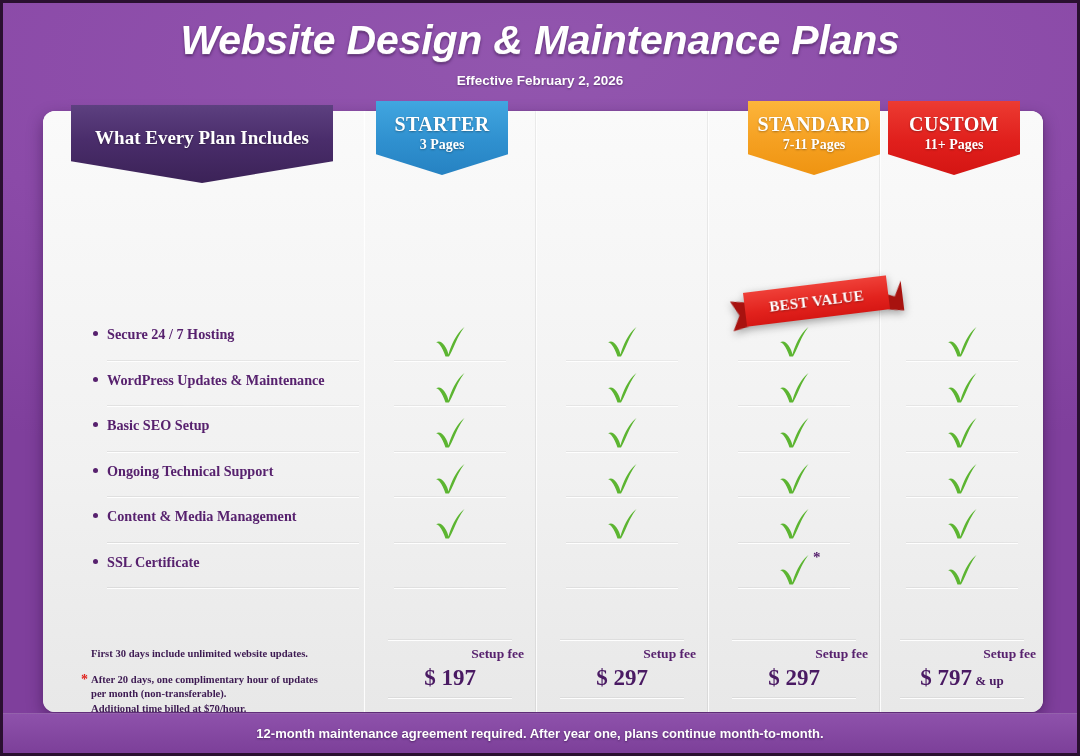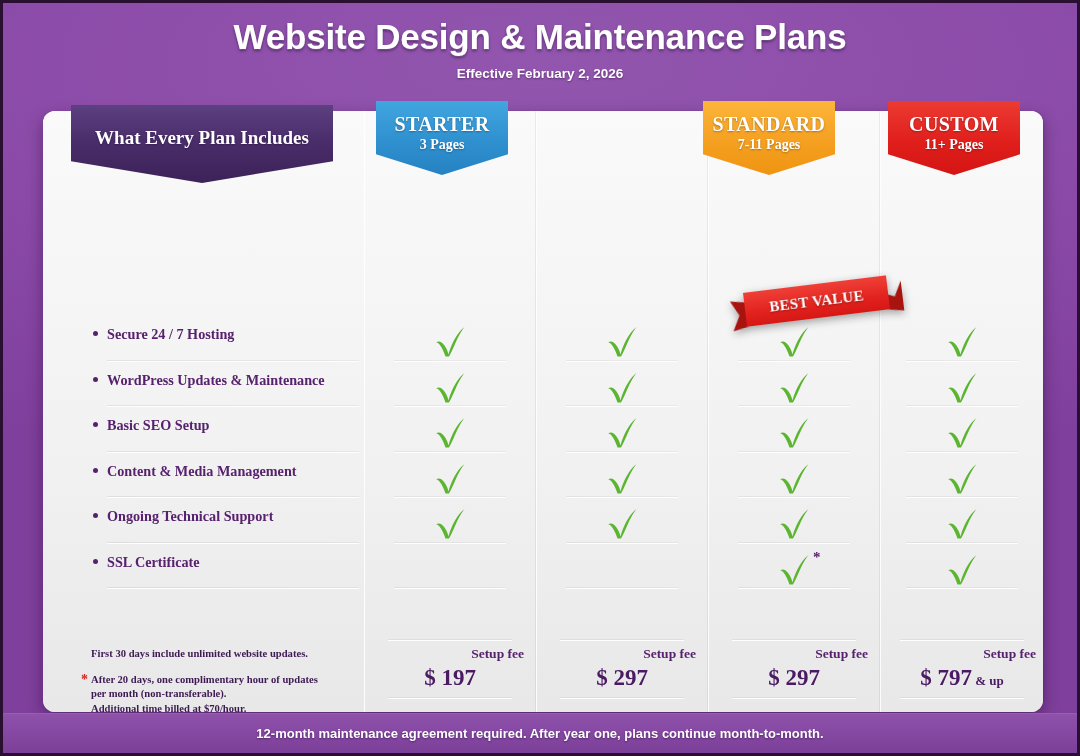--- a/index.html
+++ b/index.html
@@ -16,23 +16,24 @@
     background: #8b4aa8;
     background-image:
       radial-gradient(ellipse 1100px 420px at 50% 8%, #9256ae 0%, #8b4aa8 55%, #7f3f9c 100%);
     border: 3px solid #2a1030;
     overflow: hidden;
   }
 
   
   #title-area { position: absolute; left: 0; top: 14px; width: 100%; text-align: center; }
   #main-title {
-    font-size: 35px; font-weight: bold; color: #ffffff;
+    font-size: 41px; font-weight: bold; color: #ffffff;
     letter-spacing: -0.2px;
     text-shadow: 0 2px 3px rgba(40,8,58,.55), 0 1px 0 rgba(255,255,255,.25);
+    font-style: italic;
   }
   #subtitle {
     margin-top: 9px;
     font-size: 13.5px; font-weight: bold; color: #ffffff;
     text-shadow: 0 1px 2px rgba(40,8,58,.5);
   }
 
   
   #card {
     position: absolute; left: 40px; top: 108px;
@@ -205,43 +206,43 @@
       <div class="col-panel last" style="left:838px; width:162px;"></div>
 
       <div class="ribbon" id="ribbon-includes">
         <div class="r-name">What Every Plan Includes</div>
       </div>
 
       <div class="ribbon plan-ribbon" id="ribbon-starter" style="left:333px;">
         <div class="r-name">STARTER</div>
         <div class="r-sub">3 Pages</div>
       </div>
-      <div class="ribbon plan-ribbon" id="ribbon-standard" style="left:660px;">
+      <div class="ribbon plan-ribbon" id="ribbon-standard" style="left:705px;">
         <div class="r-name">STANDARD</div>
         <div class="r-sub">7-11 Pages</div>
       </div>
       <div class="ribbon plan-ribbon" id="ribbon-custom" style="left:845px;">
         <div class="r-name">CUSTOM</div>
         <div class="r-sub">11+ Pages</div>
       </div>
 
       <div id="best-value">
         <div id="bv-tail-l"></div>
         <div id="bv-tail-r"></div>
         <div id="bv-body">
           <span>BEST VALUE</span>
         </div>
       </div>
 
       <div id="features">
           <div class="feature-row"><span class="feature-bullet"></span><span class="feature-text">Secure 24 / 7 Hosting</span><span class="sep"></span></div>
           <div class="feature-row"><span class="feature-bullet"></span><span class="feature-text">WordPress Updates &amp; Maintenance</span><span class="sep"></span></div>
           <div class="feature-row"><span class="feature-bullet"></span><span class="feature-text">Basic SEO Setup</span><span class="sep"></span></div>
+          <div class="feature-row"><span class="feature-bullet"></span><span class="feature-text">Ongoing Technical Support</span><span class="sep"></span></div>
           <div class="feature-row"><span class="feature-bullet"></span><span class="feature-text">Content &amp; Media Management</span><span class="sep"></span></div>
-          <div class="feature-row"><span class="feature-bullet"></span><span class="feature-text">Ongoing Technical Support</span><span class="sep"></span></div>
           <div class="feature-row"><span class="feature-bullet"></span><span class="feature-text">SSL Certificate</span><span class="sep"></span></div>
         </div>
 
       <div class="check-col" id="checks-0" style="left:333px;">
           <div class="check-row"><span class="chk"><svg width="34" height="32" viewBox="0 0 34 32">
                 <path d="M3 17.5 C6 15.5 8.5 16.5 11.5 20.5 C14 24 14.5 26 15.5 29.5 C17 23 21 14 26 7.5 C28 5 30 3 31.5 2 C29 5 25 12 22 19 C19.5 24.5 17.5 29 16 31.5 L12.5 31.5 C11 27 9 22.5 6.5 19.5 C5 17.8 4 17.3 3 17.5 Z" fill="#5cb531"></path>
               </svg></span><span class="csep"></span></div>
           <div class="check-row"><span class="chk"><svg width="34" height="32" viewBox="0 0 34 32">
                 <path d="M3 17.5 C6 15.5 8.5 16.5 11.5 20.5 C14 24 14.5 26 15.5 29.5 C17 23 21 14 26 7.5 C28 5 30 3 31.5 2 C29 5 25 12 22 19 C19.5 24.5 17.5 29 16 31.5 L12.5 31.5 C11 27 9 22.5 6.5 19.5 C5 17.8 4 17.3 3 17.5 Z" fill="#5cb531"></path>
               </svg></span><span class="csep"></span></div>

